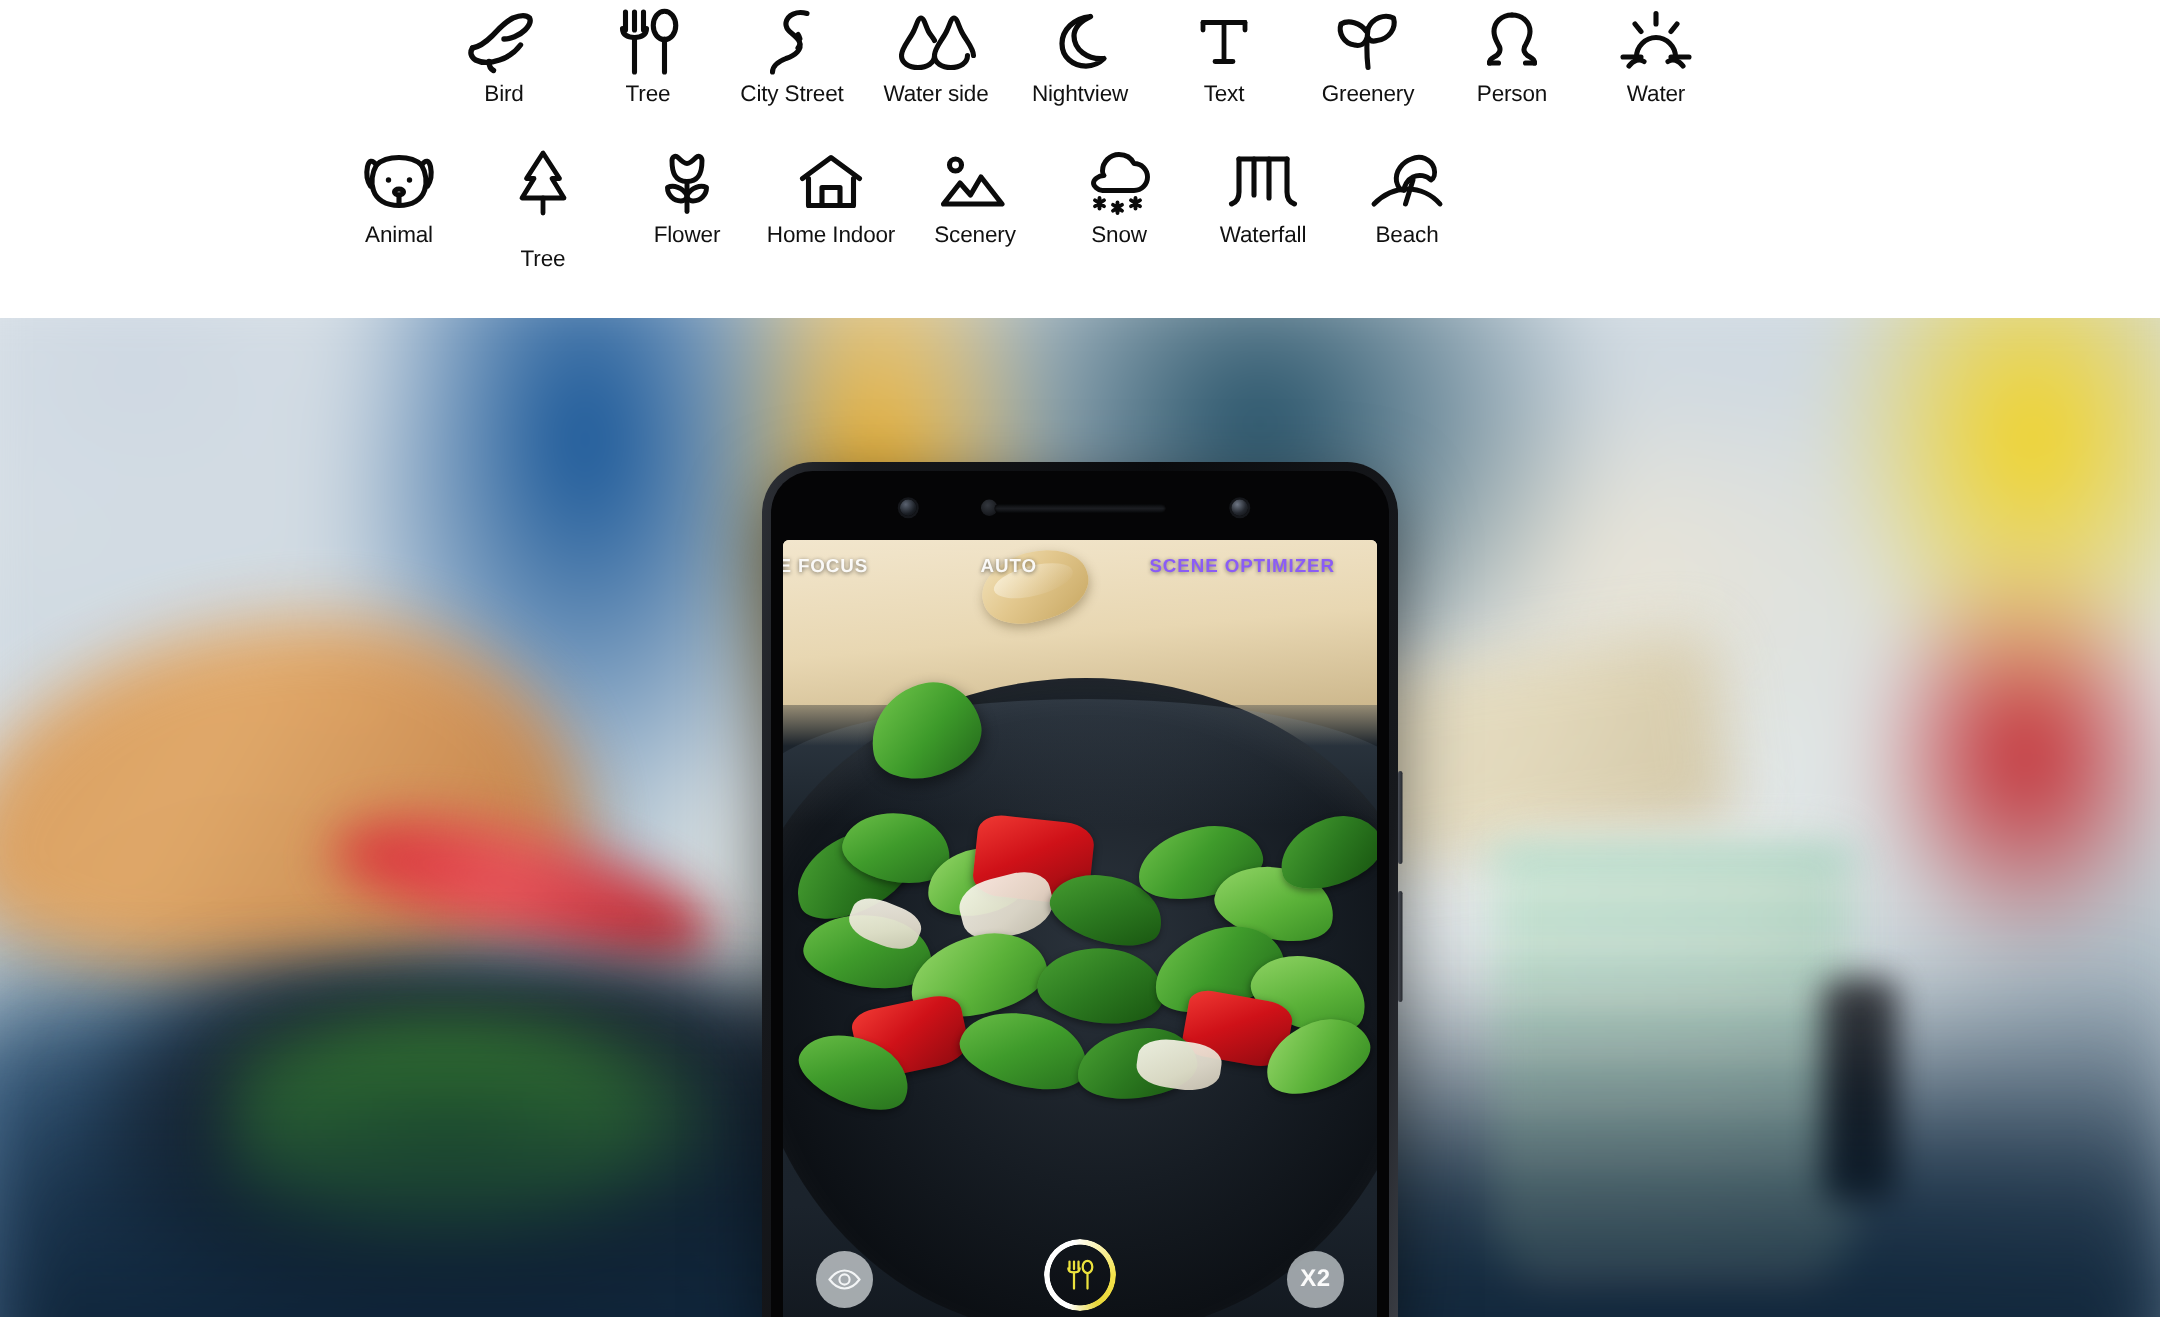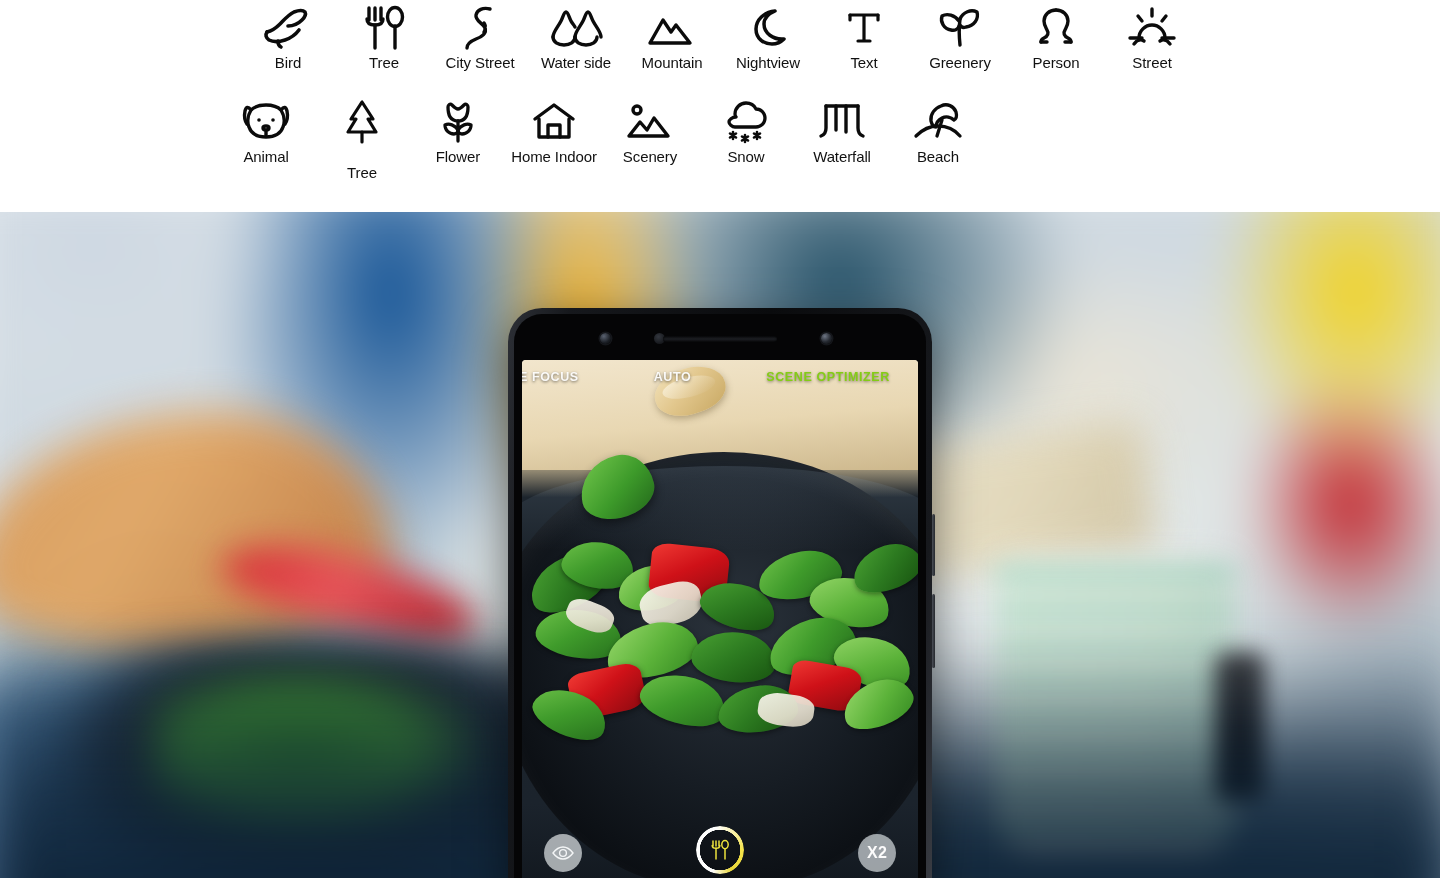--- a/index.html
+++ b/index.html
@@ -218,21 +218,21 @@
 
   
   .mode-bar {
     position: absolute; left: 0; top: 4px; width: 100%; height: 26px;
     display: flex; align-items: center; gap: 30px;
     padding-left: 2px;
     font-size: 12.5px; font-weight: 700; letter-spacing: .6px;
     white-space: nowrap;
   }
   .mode-item { color: rgba(255,255,255,.93); text-shadow: 0 1px 3px rgba(0,0,0,.55); margin-left: 45px; }
-  .mode-item.active { color: #84cc16; text-shadow: 0 1px 3px rgba(0,0,0,.45); }
+  .mode-item.active { color: #8b5cf6; text-shadow: 0 1px 3px rgba(0,0,0,.45); }
   .mode-item.clip-l { margin-left: -14px; }
 
   
   .cam-controls {
     position: absolute; left: 0; bottom: 6px; width: 100%; height: 64px;
   }
   .ctl-eye {
     position: absolute; left: 22px; bottom: 10px;
     width: 38px; height: 38px; border-radius: 50%;
     background: rgba(205,210,213,.78);
@@ -322,30 +322,20 @@
             <path d="M4 32c0-5 5-10 8-16 2-4 3-9 5-9s3 5 5 9c1 2 3 4 4 6"></path>
             <path d="M4 32c0 5 5 8 11 8s11-3 11-8"></path>
             <path d="M26 32c0-5 5-10 8-16 2-4 3-9 5-9s3 5 5 9c3 6 8 11 8 16"></path>
             <path d="M26 32c0 5 5 8 11 8s11-3 11-8"></path>
           </g>
             </svg>
         </span>
         <span class="scene-label">Water side</span>
       </div>
 
-      <div class="scene-item">
-        <span class="glyph">
-          <svg width="52" height="44" viewBox="0 0 52 44">
-              <g fill="none" stroke="#0b0b0b" stroke-width="3.4" stroke-linecap="round" stroke-linejoin="round">
-            <path d="M4 37L17 14l8 12 5-7 14 18z"></path>
-          </g>
-            </svg>
-        </span>
-        <span class="scene-label">Mountain</span>
-      </div>
 
       <div class="scene-item">
         <span class="glyph">
           <svg width="44" height="46" viewBox="0 0 44 46">
               <g fill="none" stroke="#0b0b0b" stroke-width="3.5" stroke-linecap="round" stroke-linejoin="round">
             <path d="M29 6C18 7 10 15 10 24c0 9 7 15 16 15 5 0 9-2 12-5-11 1-20-6-20-15 0-5 4-10 11-13z"></path>
           </g>
             </svg>
         </span>
         <span class="scene-label">Nightview</span>
@@ -393,21 +383,21 @@
         <span class="glyph">
           <svg width="52" height="46" viewBox="0 0 52 46">
               <g fill="none" stroke="#0b0b0b" stroke-width="3.4" stroke-linecap="round" stroke-linejoin="round">
             <path d="M26 4v7M12 11l4 5M40 11l-4 5"></path>
             <path d="M13 33c0-7 6-13 13-13s13 6 13 13"></path>
             <path d="M4 33h12M36 33h12"></path>
             <path d="M8 39c3-4 7-5 10-3M44 39c-3-4-7-5-10-3"></path>
           </g>
             </svg>
         </span>
-        <span class="scene-label">Street</span>
+        <span class="scene-label">Water</span>
       </div>
 
     </div>
 
     <div class="legend-row row2">
 
       <div class="scene-item">
         <span class="glyph">
           <svg width="52" height="46" viewBox="0 0 52 46">
               <g fill="none" stroke="#0b0b0b" stroke-width="3.4" stroke-linecap="round" stroke-linejoin="round">

